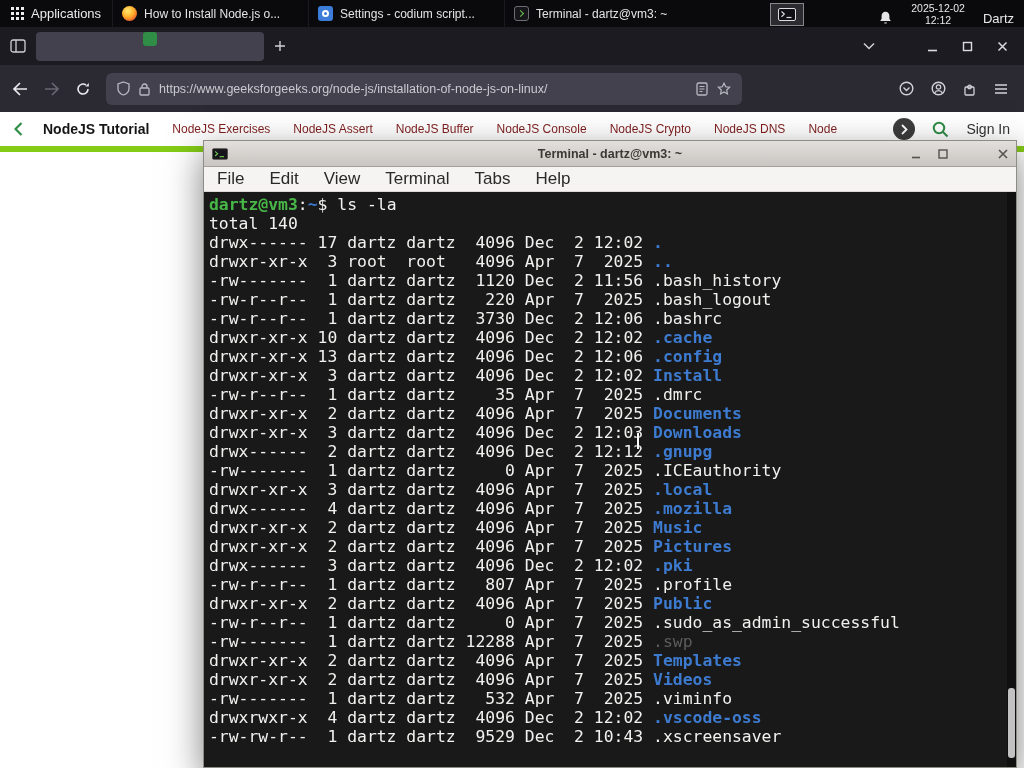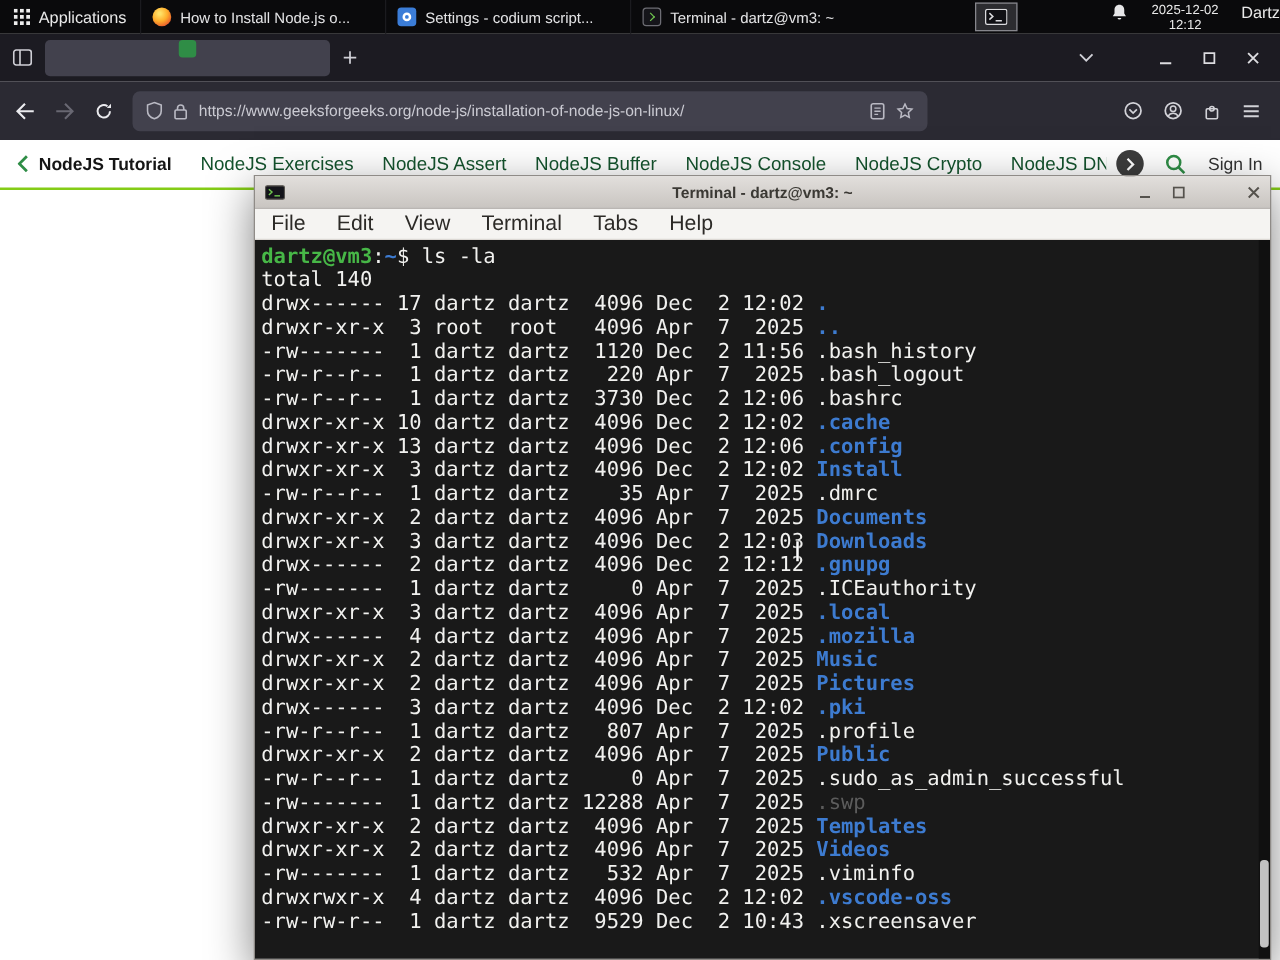--- a/index.html
+++ b/index.html
@@ -16,21 +16,21 @@
               border-left:1px solid #1b1b1f; font-size:12px; color:#e4e4e6; overflow:hidden; }
   .tb-title { white-space:nowrap; overflow:hidden; }
   .tb-ico { flex:0 0 auto; width:15px; height:15px; border-radius:3px; position:relative; }
   .tb-ico.firefox { border-radius:50%;
       background:radial-gradient(circle at 38% 32%, #ffe066 8%, #ffae2b 45%, #e8582c 80%); }
   .tb-ico.settings { background:#3b7dd8; }
   .tb-ico.settings::after { content:""; position:absolute; inset:4px; border:2px solid #fff; border-radius:50%; }
   .tb-ico.terminal { background:#15151a; border:1px solid #6d6d74; }
   .tb-ico.terminal::after { content:""; position:absolute; left:3px; top:4px; width:4px; height:4px;
       border-right:1.5px solid #6fc64f; border-bottom:1.5px solid #6fc64f; transform:rotate(-45deg); }
-  .panel-right { margin-left:auto; display:flex; align-items:flex-start; gap:18px; }
+  .panel-right { margin-left:auto; display:flex; align-items:flex-end; gap:18px; padding-right:10px; }
   .tray-box { width:34px; height:23px; display:flex; align-items:center; justify-content:center;
               background:#2c2c30; border:1px solid #86868c; margin-right:56px; }
   .clock { text-align:center; font-size:10.5px; line-height:12px; }
   .user-label { font-size:13px; }
 
   
   .browser { position:absolute; left:0; right:0; top:27px; bottom:0; background:#fff; z-index:1; }
   .tabbar { height:38px; background:#1c1b22; display:flex; align-items:center; padding:0 10px; gap:10px; }
   .tab { width:228px; height:29px; background:#42414d; border-radius:4px; display:flex; align-items:center;
          gap:8px; padding:0 9px; color:#f2f2f4; font-size:12px;flex-direction:column; }
@@ -40,24 +40,24 @@
   .tab-chevron { margin-right:42px; }
   .win-controls { display:flex; align-items:center; gap:24px; padding-right:6px; }
 
   .navbar { height:47px; background:#2b2a33; display:flex; align-items:center; padding:0 12px; gap:16px; }
   .urlbar { width:636px; height:32px; background:#42414d; border-radius:6px; display:flex;
             align-items:center; gap:9px; padding:0 11px; }
   .url-text { flex:1; font-size:12.5px; color:#cacad2; white-space:nowrap; overflow:hidden; }
   .nav-right { display:flex; align-items:center; gap:17px; margin-left:auto; padding-right:4px; }
 
   .content { position:absolute; top:85px; left:0; right:0; bottom:0; background:#fff; }
-  .gfg-nav { height:40px; display:flex; align-items:center; padding:0 14px; gap:8px;
-             border-bottom:2px solid #84cc16; background:#fff; }
+  .gfg-nav { height:40px; display:flex; align-items:center; padding:0 14px; gap:20px;
+             border-bottom:6px solid #84cc16; background:#fff; }
   .gfg-links { display:flex; align-items:center; gap:23px; overflow:hidden; white-space:nowrap; flex:1; }
-  .gfg-link { font-size:15px; color:#14532d; }
+  .gfg-link { font-size:12px; color:#7f1d1d; }
   .gfg-link.first { font-weight:bold; color:#151515; font-size:14px; }
   .gfg-right { display:flex; align-items:center; gap:17px; }
   .circle-next { width:22px; height:22px; border-radius:50%; background:#3c3c3c; display:flex;
                  align-items:center; justify-content:center; flex:0 0 auto; }
   .signin { font-size:14px; color:#333; }
   .gfg-stroke { stroke: var(--gfg-green,#2f8d46); }
 
   
   .terminal-window { position:absolute; left:203px; top:140px; width:814px; height:628px;
                      display:flex; flex-direction:column; border:1px solid #8f8b87;

